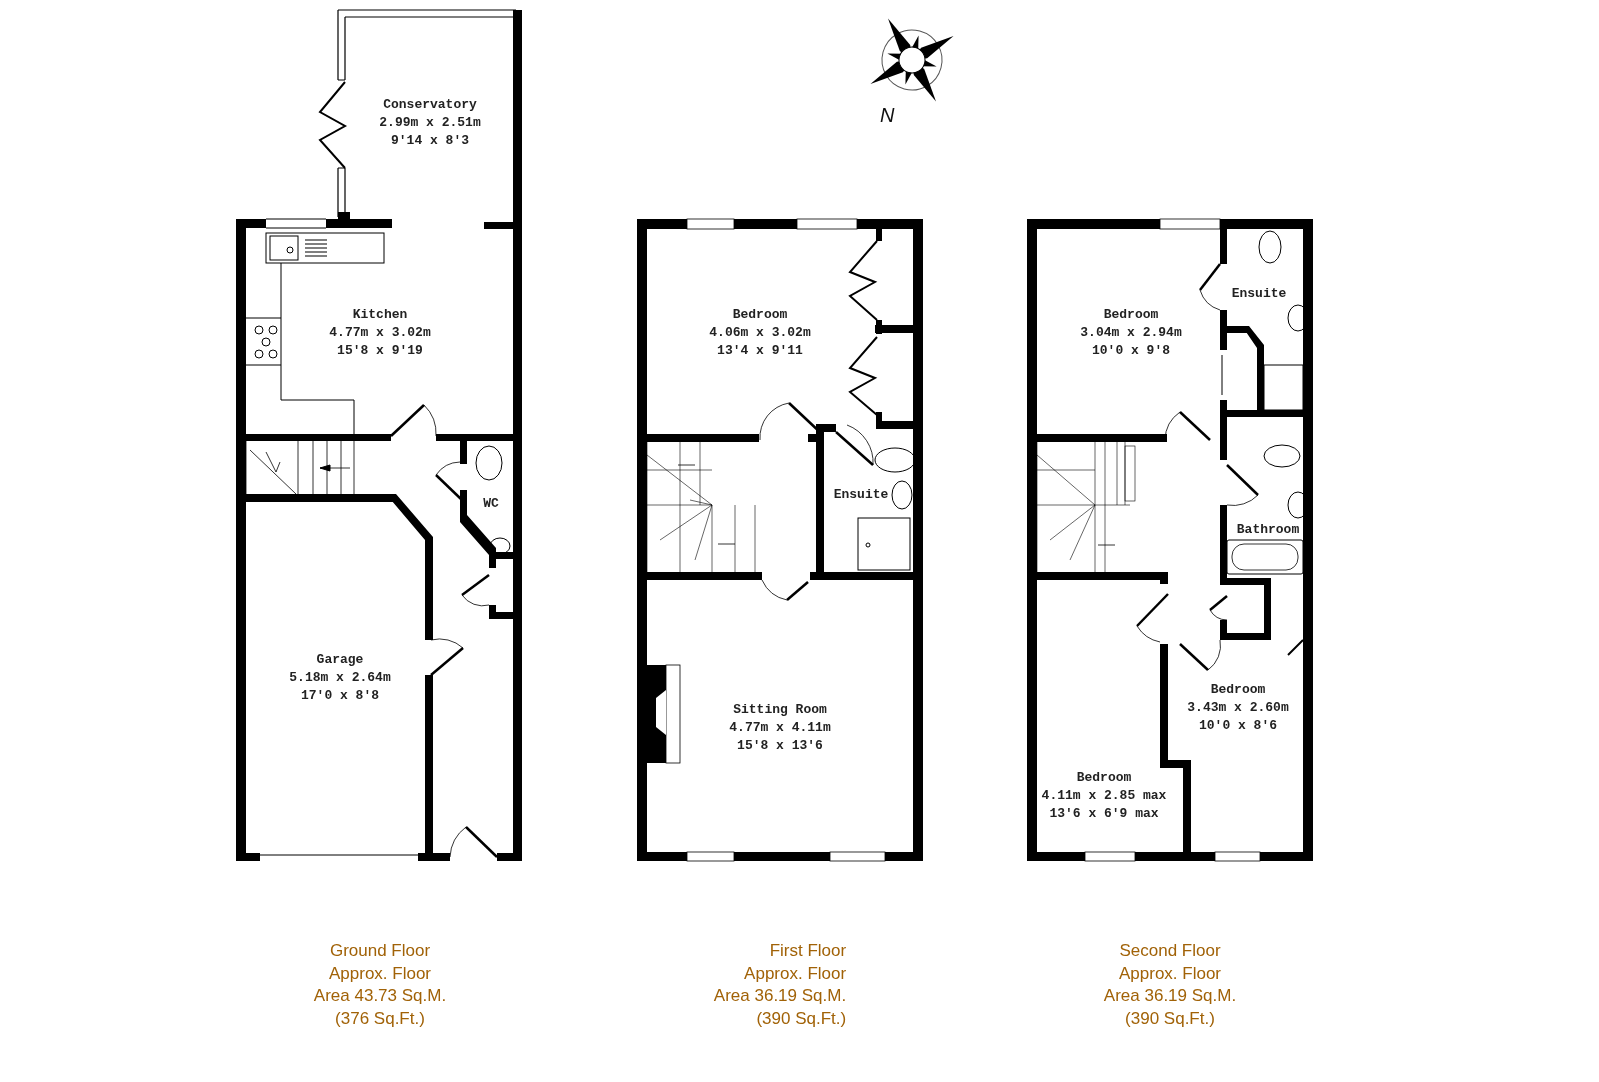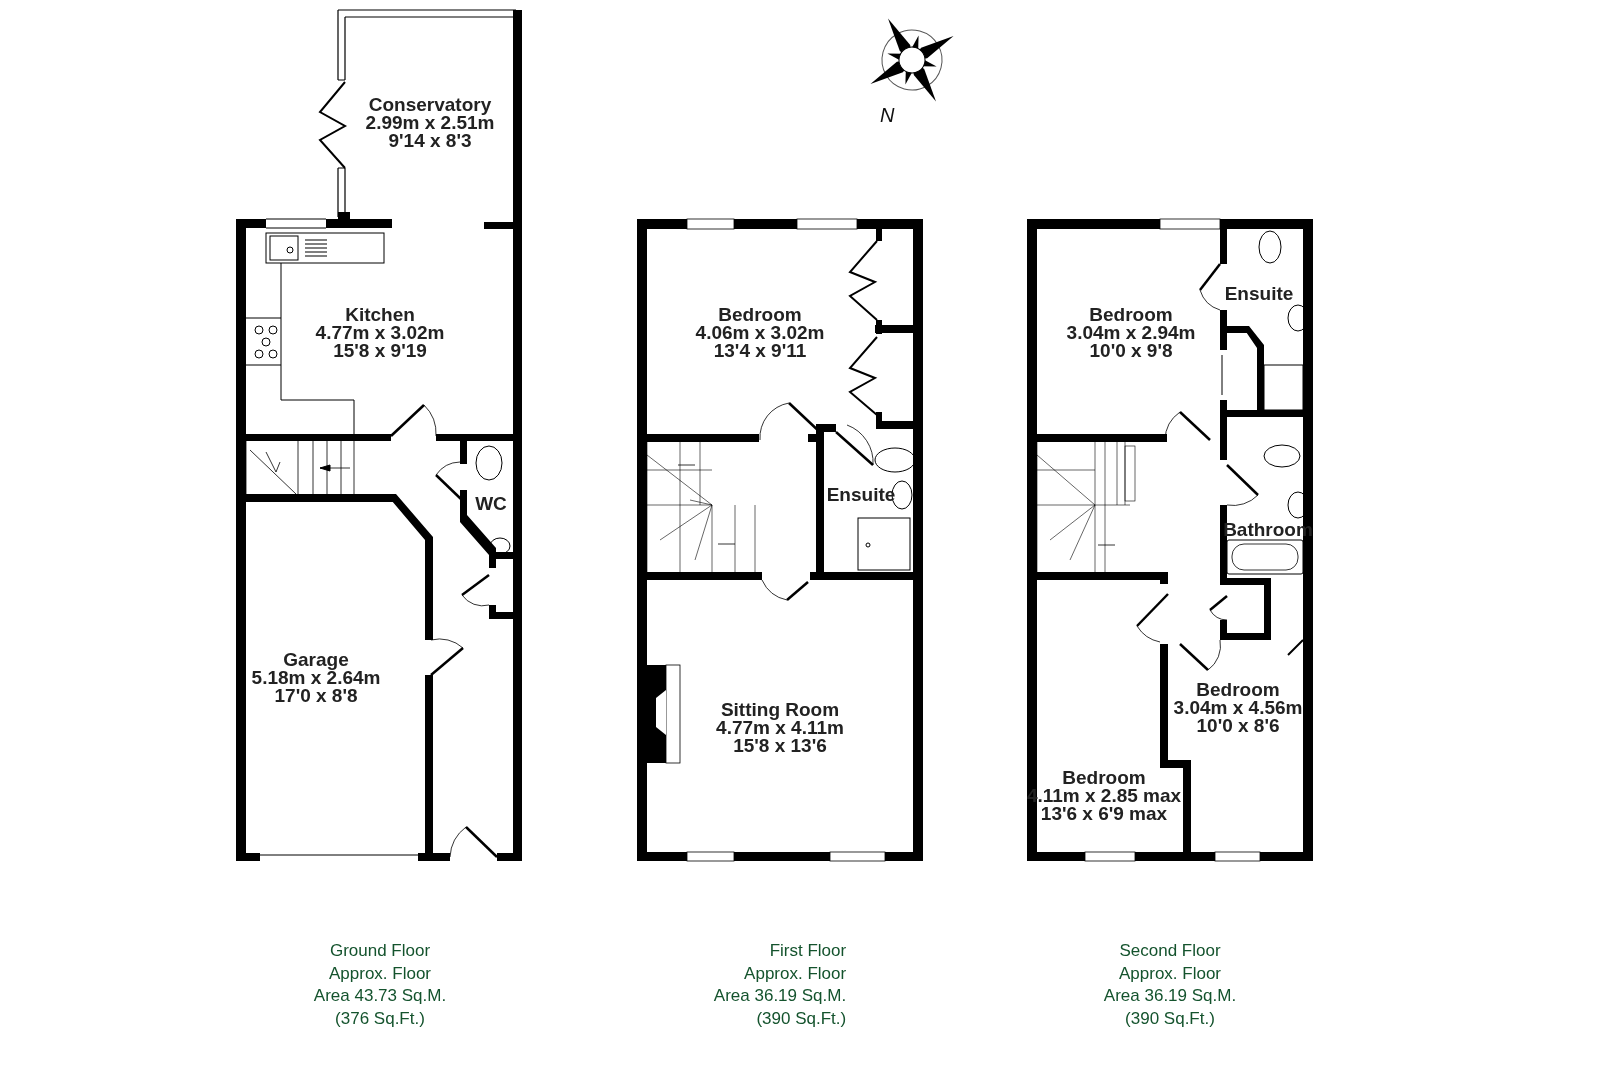--- a/index.html
+++ b/index.html
@@ -1,20 +1,20 @@
 <!DOCTYPE html>
 <html><head>
 <meta charset="utf-8">
 <style>
   html, body { margin: 0; padding: 0; background: #ffffff; }
   body { width: 1599px; height: 1082px; position: relative; overflow: hidden; font-family: "Liberation Sans", sans-serif; }
   svg.plan { position: absolute; left: 0; top: 0; }
-  .room-label { position: absolute; text-align: center; font-family: Liberation Sans, sans-serif; font-weight: bold; font-size: 19px; line-height: 18px; color: #222; transform: translateX(-50%); white-space: nowrap; }
+  .room-label { position: absolute; text-align: center; font-family: Liberation Mono, monospace; font-weight: bold; font-size: 13px; line-height: 18px; color: #222; transform: translateX(-50%); white-space: nowrap; }
   .room-label span { display: block; }
-  .floor-caption { position: absolute; text-align: center; font-family: "Liberation Sans", sans-serif; font-size: 17px; line-height: 22.5px; color: #14532d; transform: translateX(-50%); white-space: nowrap; }
+  .floor-caption { position: absolute; text-align: center; font-family: "Liberation Sans", sans-serif; font-size: 17px; line-height: 22.5px; color: #a16207; transform: translateX(-50%); white-space: nowrap; }
   .floor-caption span { display: block; }
   .compass-n { position: absolute; left: 880px; top: 104px; font-family: "Liberation Sans", sans-serif; font-style: italic; font-size: 20px; color: #111; }
 </style>
 </head>
 <body>
 
 <svg class="plan" width="1599" height="1082" viewBox="0 0 1599 1082" xmlns="http://www.w3.org/2000/svg">
   <g fill="#000" stroke="none">
 
     <g>
@@ -216,21 +216,21 @@
   <span>9'14 x 8'3</span>
 </div>
 <div class="room-label" style="left:380px; top:306px;">
   <span>Kitchen</span>
   <span>4.77m x 3.02m</span>
   <span>15'8 x 9'19</span>
 </div>
 <div class="room-label" style="left:491px; top:495px;">
   <span>WC</span>
 </div>
-<div class="room-label" style="left:316px; top:651px;text-align:center;">
+<div class="room-label" style="left:340px; top:651px;text-align:center;">
   <span>Garage</span>
   <span>5.18m x 2.64m</span>
   <span>17'0 x 8'8</span>
 </div>
 
 <div class="room-label" style="left:760px; top:306px;">
   <span>Bedroom</span>
   <span>4.06m x 3.02m</span>
   <span>13'4 x 9'11</span>
 </div>
@@ -249,21 +249,21 @@
   <span>10'0 x 9'8</span>
 </div>
 <div class="room-label" style="left:1259px; top:285px;">
   <span>Ensuite</span>
 </div>
 <div class="room-label" style="left:1268px; top:521px;">
   <span>Bathroom</span>
 </div>
 <div class="room-label" style="left:1238px; top:681px;">
   <span>Bedroom</span>
-  <span>3.04m x 4.56m</span>
+  <span>3.43m x 2.60m</span>
   <span>10'0 x 8'6</span>
 </div>
 <div class="room-label" style="left:1104px; top:769px;">
   <span>Bedroom</span>
   <span>4.11m x 2.85 max</span>
   <span>13'6 x 6'9 max</span>
 </div>
 
 <div class="floor-caption" style="left:380px; top:940px;">
   <span>Ground Floor</span>

